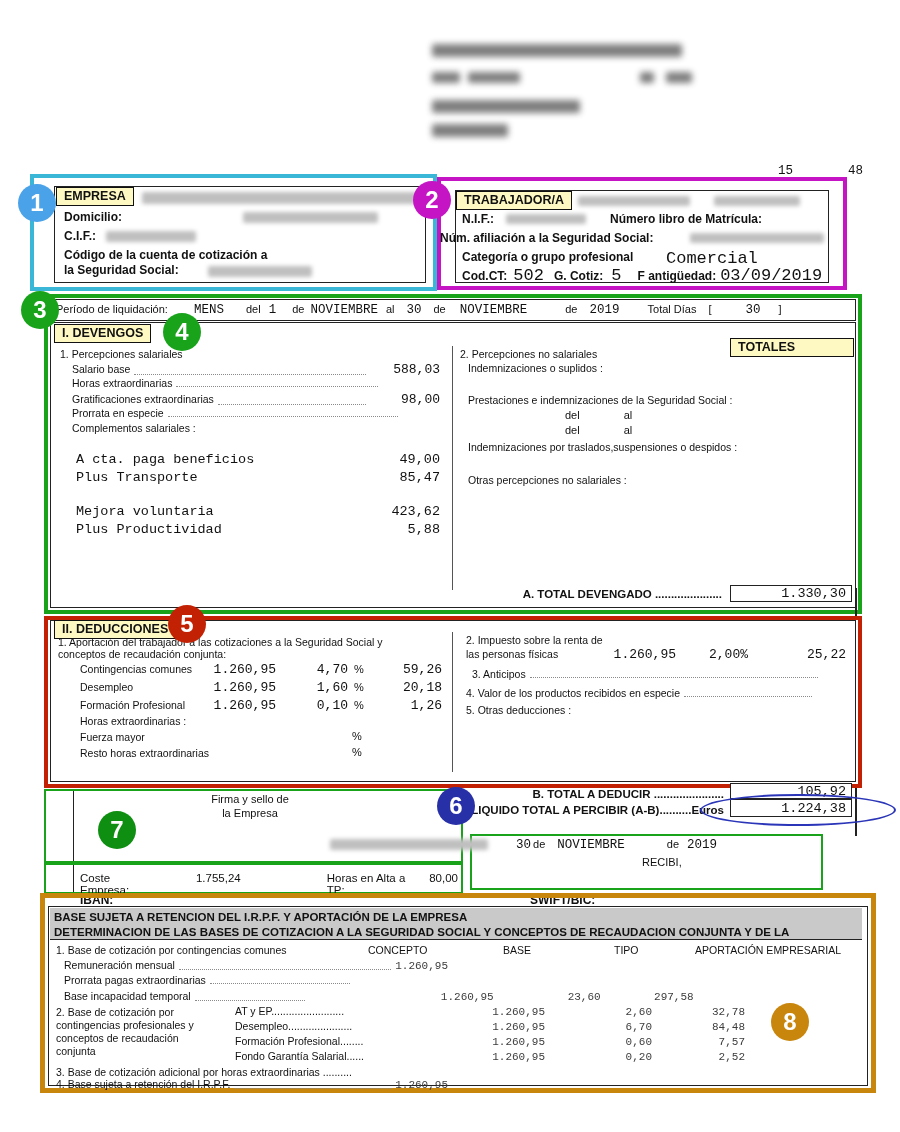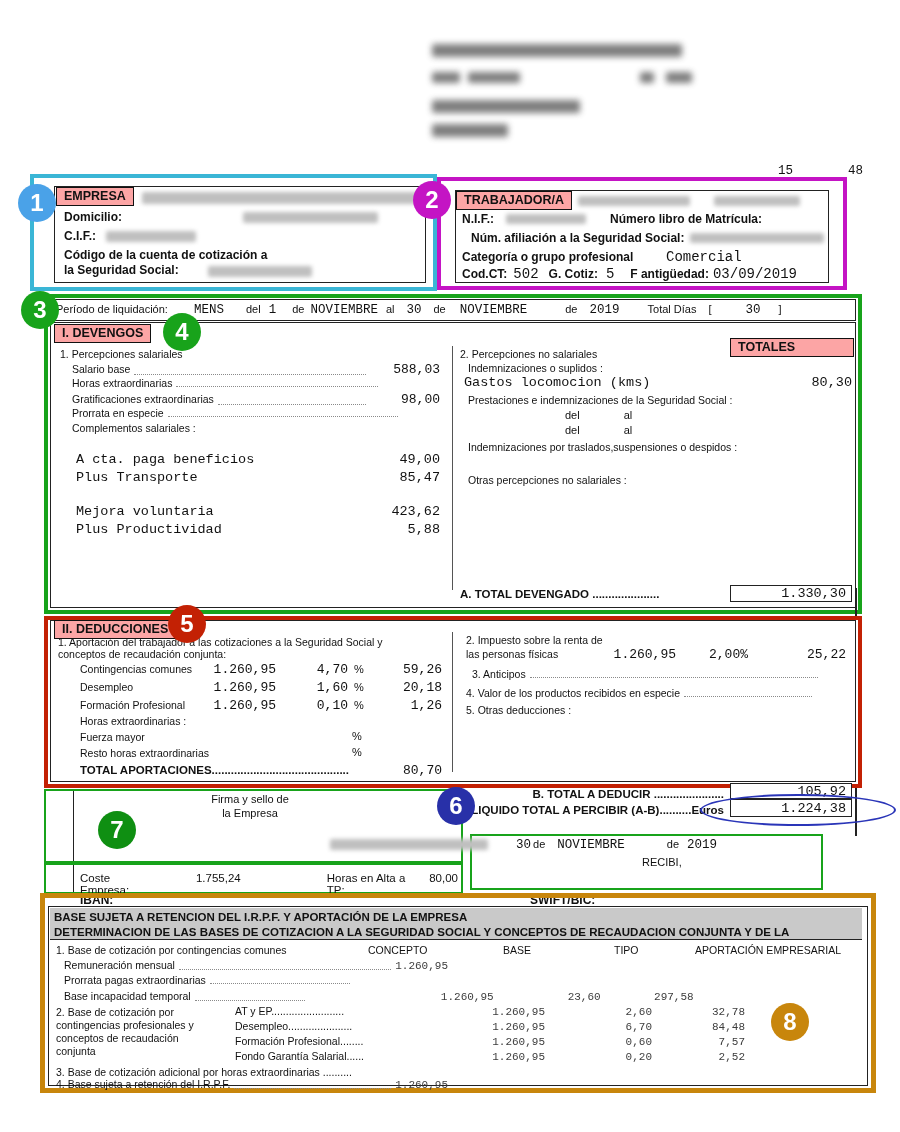--- a/index.html
+++ b/index.html
@@ -1,22 +1,22 @@
 <!DOCTYPE html>
 <html><head>
 <meta charset="utf-8">
 <style>
   html,body{margin:0;padding:0;background:#fff;}
   .page{position:relative;width:900px;height:1132px;background:#fff;overflow:hidden;
         font-family:"Liberation Sans",sans-serif;color:#111;}
   .abs{position:absolute;}
   .mono{font-family:"Liberation Mono","DejaVu Sans Mono",monospace;}
   .b{font-weight:bold;}
-  .fs10{font-size:10.5px;} .fs11{font-size:11px;} .fs12{font-size:12px;} .fs13{font-size:14px;text-align:center;}
-  .graylab{background:#fca5a5;border:1px solid #111;font-weight:bold;padding:0 7px;
+  .fs10{font-size:10.5px;} .fs11{font-size:11px;} .fs12{font-size:12px;} .fs13{font-size:17px;text-align:center;}
+  .graylab{background:#fef9c3;border:1px solid #111;font-weight:bold;padding:0 7px;
            font-size:12.5px;line-height:17px;display:inline-block;}
   .frame{position:absolute;box-sizing:border-box;}
   .f-cyan{border:4px solid #3ab6d6;}
   .f-magenta{border:4px solid #c414c4;}
   .f-green{border:4px solid #18a31b;}
   .f-green2{border:2.5px solid #18a31b;}
   .f-red{border:4px solid #c32104;}
   .f-orange{border:5px solid #c8860c;z-index:6;}
   .f-black{border:1.5px solid #222;background:#fff;}
   .circle{position:absolute;width:38px;height:38px;border-radius:50%;color:#fff;font-weight:bold;
@@ -63,21 +63,21 @@
   <div class="blur-light" style="left:208px;top:266px;width:104px;height:11px"></div>
 
   <div class="frame f-magenta" style="left:437px;top:177px;width:410px;height:113px"></div>
   <div class="frame f-black" style="left:455px;top:190px;width:374px;height:93px"></div>
   <span class="abs graylab" style="left:456px;top:191px">TRABAJADOR/A</span>
   <div class="blur-light" style="left:578px;top:196px;width:112px;height:10px"></div>
   <div class="blur-light" style="left:714px;top:196px;width:86px;height:10px"></div>
   <span class="abs b fs12" style="left:462px;top:212px">N.I.F.:</span>
   <div class="blur-light" style="left:506px;top:214px;width:80px;height:10px"></div>
   <span class="abs b fs12" style="left:610px;top:212px">Número libro de Matrícula:</span>
-  <span class="abs b fs12" style="left:471px;top:231px">Núm. afiliación a la Seguridad Social:</span>
+  <span class="abs b fs12" style="left:440px;top:231px">Núm. afiliación a la Seguridad Social:</span>
   <div class="blur-light" style="left:690px;top:233px;width:134px;height:10px"></div>
   <span class="abs b fs12" style="left:462px;top:250px">Categoría o grupo profesional</span>
   <span class="abs mono fs13" style="left:666px;top:249px">Comercial</span>
   <div class="row" style="left:462px;top:266px;width:366px">
     <span class="b fs12">Cod.CT:</span>
     <span class="mono fs13" style="margin-left:6px">502</span>
     <span class="b fs12" style="margin-left:10px">G. Cotiz:</span>
     <span class="mono fs13" style="margin-left:8px">5</span>
     <span class="b fs12" style="margin-left:16px">F antigüedad:</span>
     <span class="mono fs13" style="margin-left:4px">03/09/2019</span>
@@ -146,38 +146,33 @@
       <span class="val" style="font-size:13.5px">423,62</span>
   </div>
   <div class="row" style="left:76px;top:522px;width:364px">
     <span class="mono" style="font-size:13.5px">Plus Productividad</span>
       <span style="flex:1"></span>
       <span class="val" style="font-size:13.5px">5,88</span>
   </div>
 
   <span class="abs fs10" style="left:460px;top:348px">2. Percepciones no salariales</span>
   <span class="abs fs10" style="left:468px;top:362px">Indemnizaciones o suplidos :</span>
-  <div class="row" style="left:464px;top:375px;width:388px">
-    <span class="mono" style="font-size:13.5px">Gastos locomocion (kms)</span>
-      <span style="flex:1"></span>
-      <span class="val" style="font-size:13.5px">80,30</span>
-  </div>
   <span class="abs fs10" style="left:468px;top:394px">Prestaciones e indemnizaciones de la Seguridad Social :</span>
   <div class="row" style="left:565px;top:409px;width:120px">
     <span class="fs11">del</span>
       <span class="fs11" style="margin-left:44px">al</span>
   </div>
   <div class="row" style="left:565px;top:424px;width:120px">
     <span class="fs11">del</span>
       <span class="fs11" style="margin-left:44px">al</span>
   </div>
   <span class="abs fs10" style="left:468px;top:441px">Indemnizaciones por traslados,suspensiones o despidos :</span>
   <span class="abs fs10" style="left:468px;top:474px">Otras percepciones no salariales :</span>
 
-  <div class="row" style="left:460px;top:588px;width:262px;justify-content:flex-start">
+  <div class="row" style="left:460px;top:588px;width:262px;justify-content:flex-end">
     <span class="b" style="font-size:11.5px">A. TOTAL DEVENGADO .....................</span>
   </div>
   <div class="vbox" style="left:730px;top:585px;width:122px;height:17px">
     <span class="val" style="font-size:13.5px">1.330,30</span>
   </div>
 
   <div class="frame f-red" style="left:44px;top:616px;width:818px;height:172px;z-index:3"></div>
   <div class="frame f-black" style="left:50px;top:620px;width:806px;height:162px"></div>
   <span class="abs graylab" style="left:54px;top:620px;z-index:4">II. DEDUCCIONES</span>
   <div class="vline" style="left:452px;top:632px;height:140px;width:1px;background:#555"></div>
@@ -203,25 +198,20 @@
     <span class="val" style="width:78px">1.260,95</span>
     <span class="val" style="width:72px">0,10</span>
     <span class="fs11" style="width:22px;text-align:center">%</span>
     <span class="val" style="flex:1">1,26</span>
   </div>
   <span class="abs fs10" style="left:80px;top:715px">Horas extraordinarias :</span>
   <span class="abs fs10" style="left:80px;top:731px">Fuerza mayor</span>
   <span class="abs fs11" style="left:352px;top:730px">%</span>
   <span class="abs fs10" style="left:80px;top:747px">Resto horas extraordinarias</span>
   <span class="abs fs11" style="left:352px;top:746px">%</span>
-  <div class="row" style="left:80px;top:763px;width:362px">
-    <span class="b" style="font-size:11.5px">TOTAL APORTACIONES...........................................</span>
-    <span style="flex:1"></span>
-    <span class="val">80,70</span>
-  </div>
 
   <span class="abs fs10" style="left:466px;top:634px">2. Impuesto sobre la renta de</span>
   <div class="row" style="left:466px;top:647px;width:380px">
     <span class="fs10" style="width:124px">las personas físicas</span>
     <span class="val" style="width:86px">1.260,95</span>
     <span class="val" style="width:72px">2,00%</span>
     <span class="val" style="flex:1">25,22</span>
   </div>
   <div class="row" style="left:472px;top:668px;width:350px">
     <span class="fs10">3. Anticipos</span>

